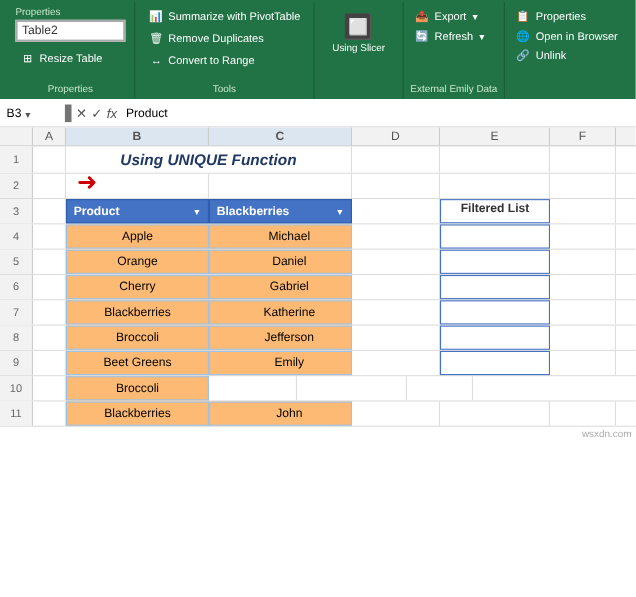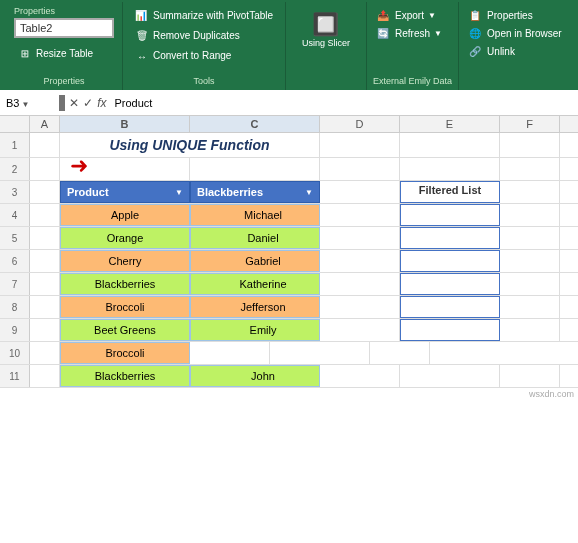--- a/index.html
+++ b/index.html
@@ -216,21 +216,21 @@
     .table-data-cell {
       background: #fdba74;
       font-size: 11px;
       border: 1px solid #9dc3e6;
       display: flex;
       align-items: center;
       justify-content: center;
     }
 
     .table-data-cell-alt {
-      background: #bef264;
+      background: #fdba74;
       font-size: 11px;
       border: 1px solid #9dc3e6;
       display: flex;
       align-items: center;
       justify-content: center;
     }
 
     .dropdown-arrow {
       font-size: 8px;
       color: white;

